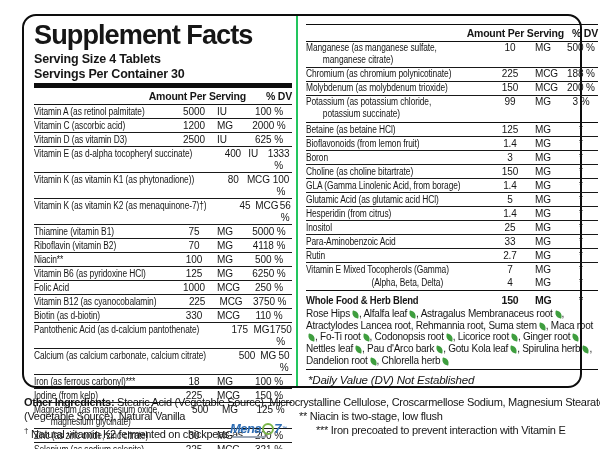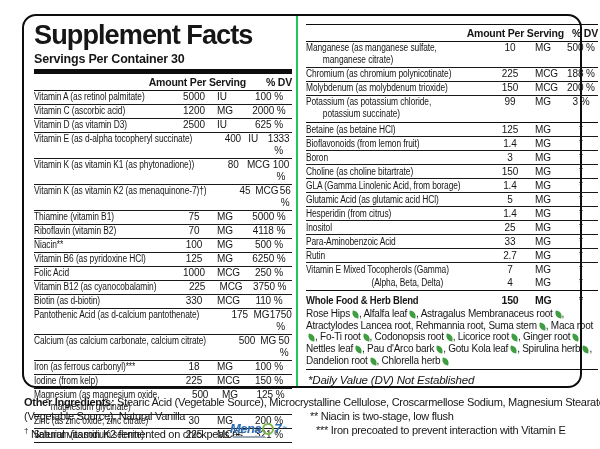--- a/index.html
+++ b/index.html
@@ -83,20 +83,21 @@
   .mena-tm{font-size:5px;vertical-align:top;font-style:normal;color:#2e6db4;margin-left:1px;}
   .mena-sub{position:absolute;left:3px;bottom:-3px;width:32px;height:2px;background:#9aa6b5;}
 </style>
 </head>
 <body>
 
 <div class="box">
 
   <div class="col-left">
     <div class="title">Supplement Facts</div>
+    <div class="serv">Serving Size 4 Tablets</div>
     <div class="serv">Servings Per Container 30</div>
     <div class="bar-dbl"></div>
     <div class="hdrrow">
       <span class="sp"></span>
       <span>Amount Per Serving</span>
       <span class="h-dv">% DV</span>
     </div>
     <div class="rows" id="left-rows">
         <div class="row">
           <div class="nm">
@@ -420,21 +421,21 @@
 <div class="footer">
   <div class="fseg" style="top:0;left:0;">
     <span class="fb">Other Ingredients:</span>
     <span>Stearic Acid (Vegetable Source), Microcrystalline Cellulose, Croscarmellose Sodium, Magnesium Stearate</span>
   </div>
   <div class="fseg" style="top:14px;left:0;">(Vegetable Source), Natural Vanilla</div>
   <div class="fseg" style="top:14px;left:184px;margin-top:40px;">
     <span class="leaf"></span>
     <span>Certified Organic</span>
   </div>
-  <div class="fseg" style="top:14px;left:286px;">** Niacin is two-stage, low flush</div>
+  <div class="fseg" style="top:14px;left:275px;">** Niacin is two-stage, low flush</div>
   <div class="fseg" style="top:28px;left:0;">
     <span class="dagger">†</span>
     <span>Natural vitamin K2 fermented on chickpeas as</span>
   </div>
   <div class="fseg menaq7" style="top:26px;left:206px;">
     <span>Mena</span>
       <span class="mena-q"></span>
       <span>7</span>
       <span class="mena-tm">™</span>
     <span class="mena-sub"></span>

